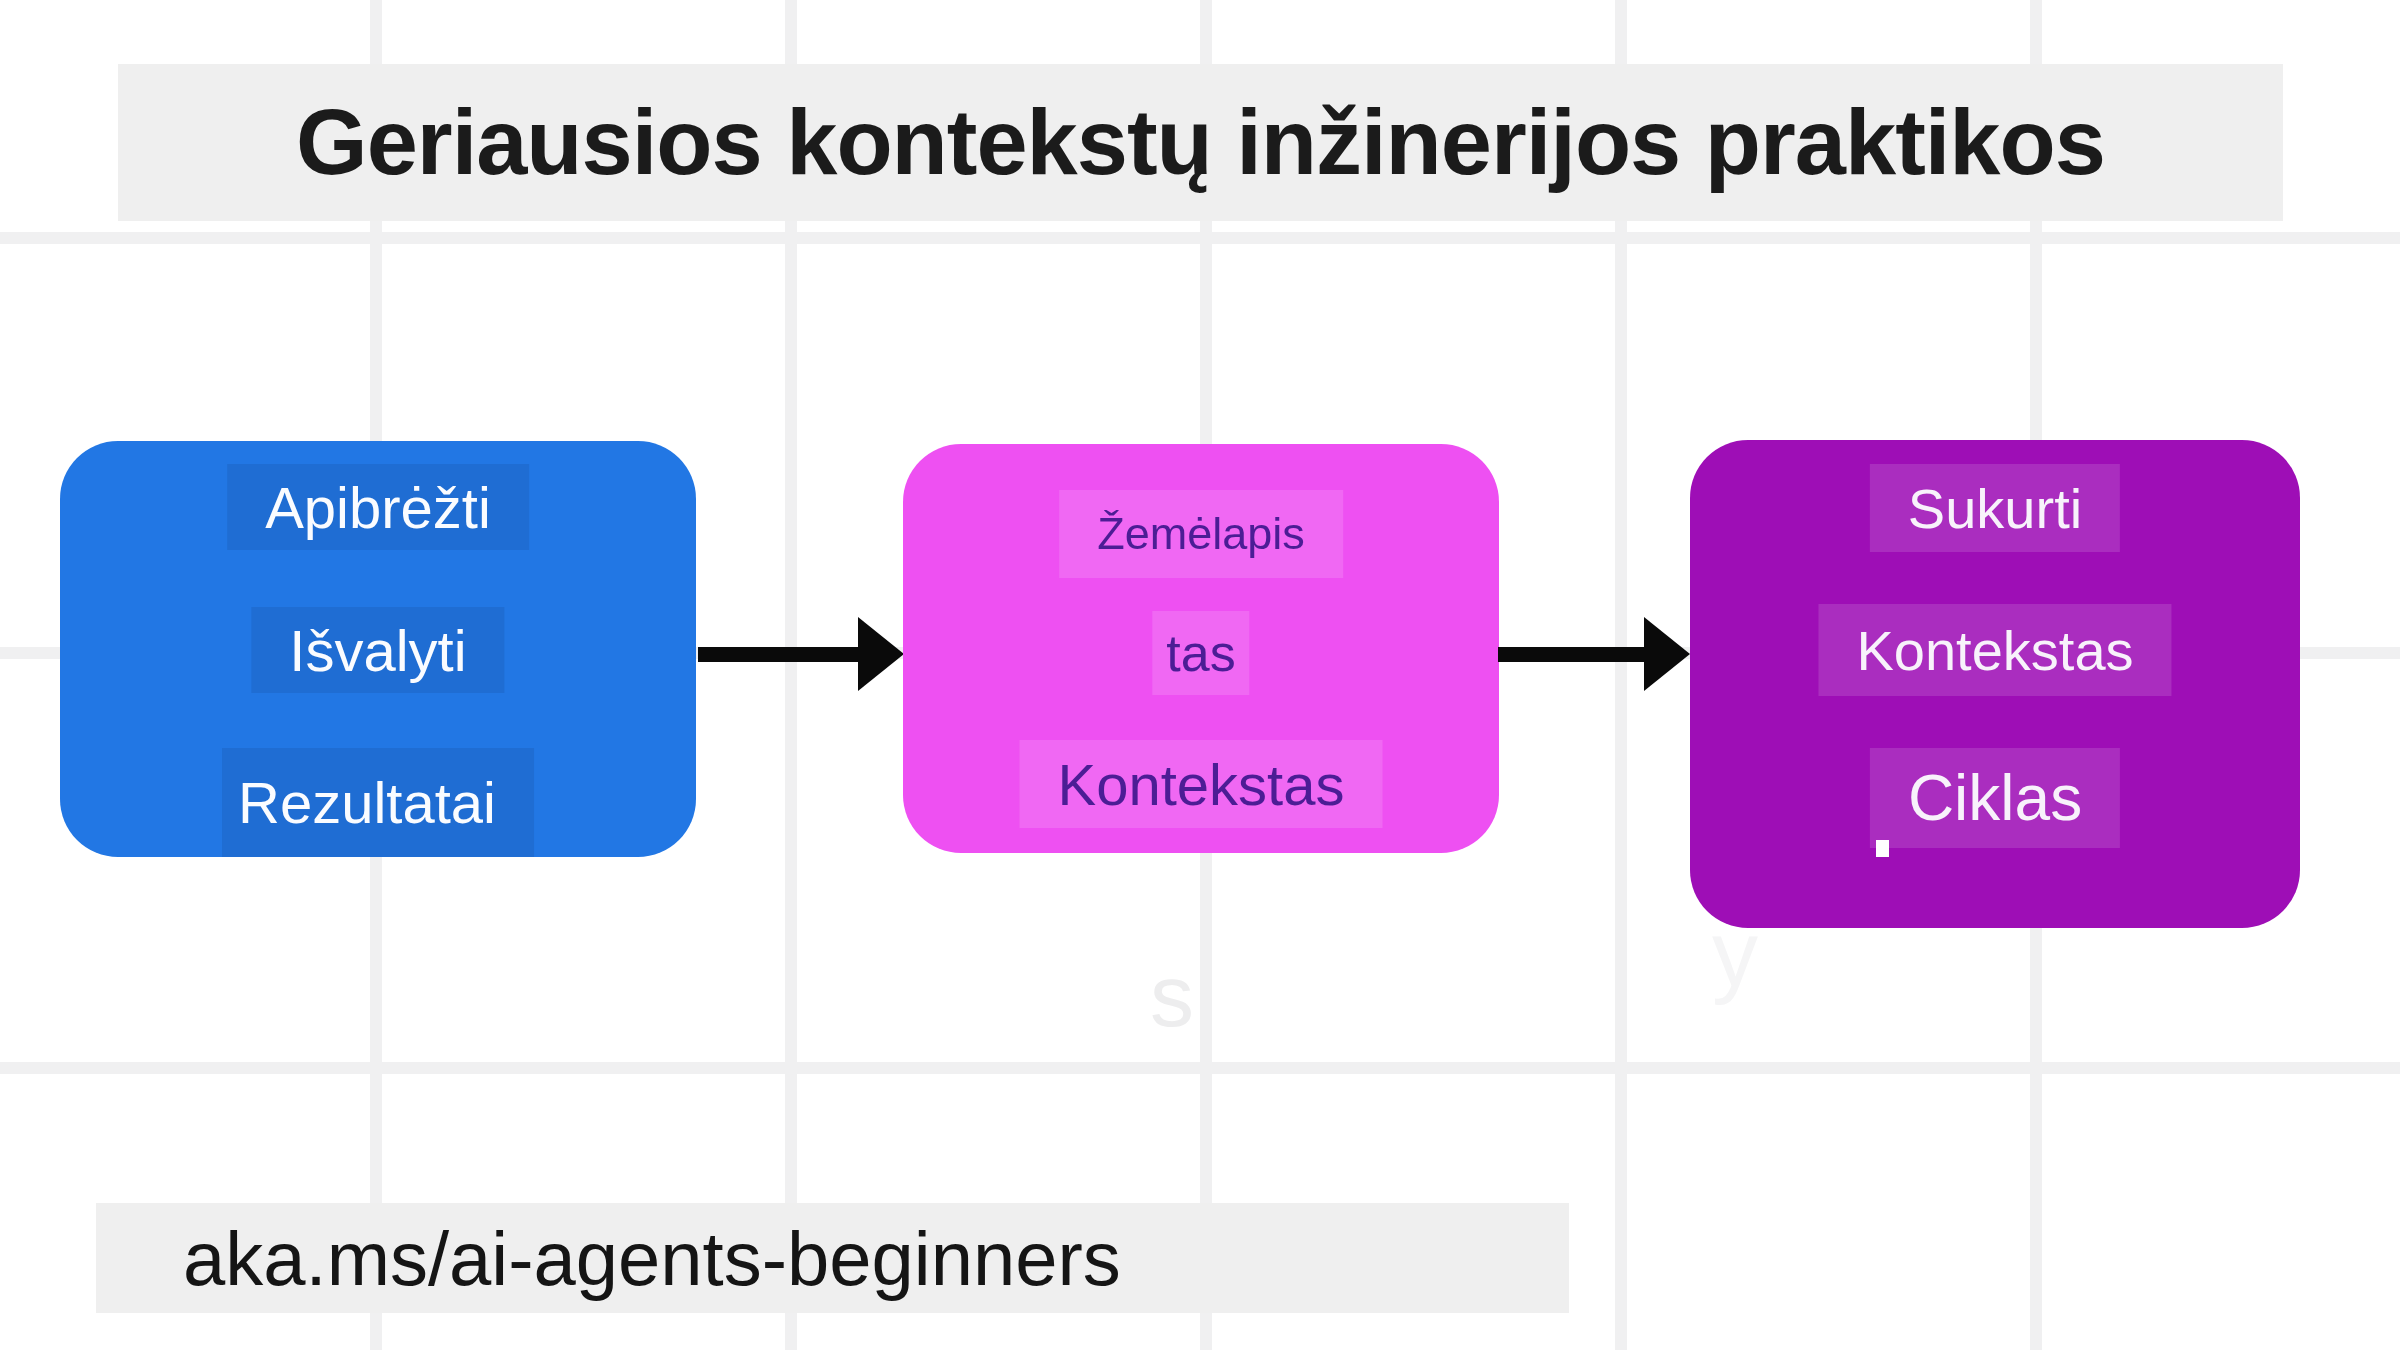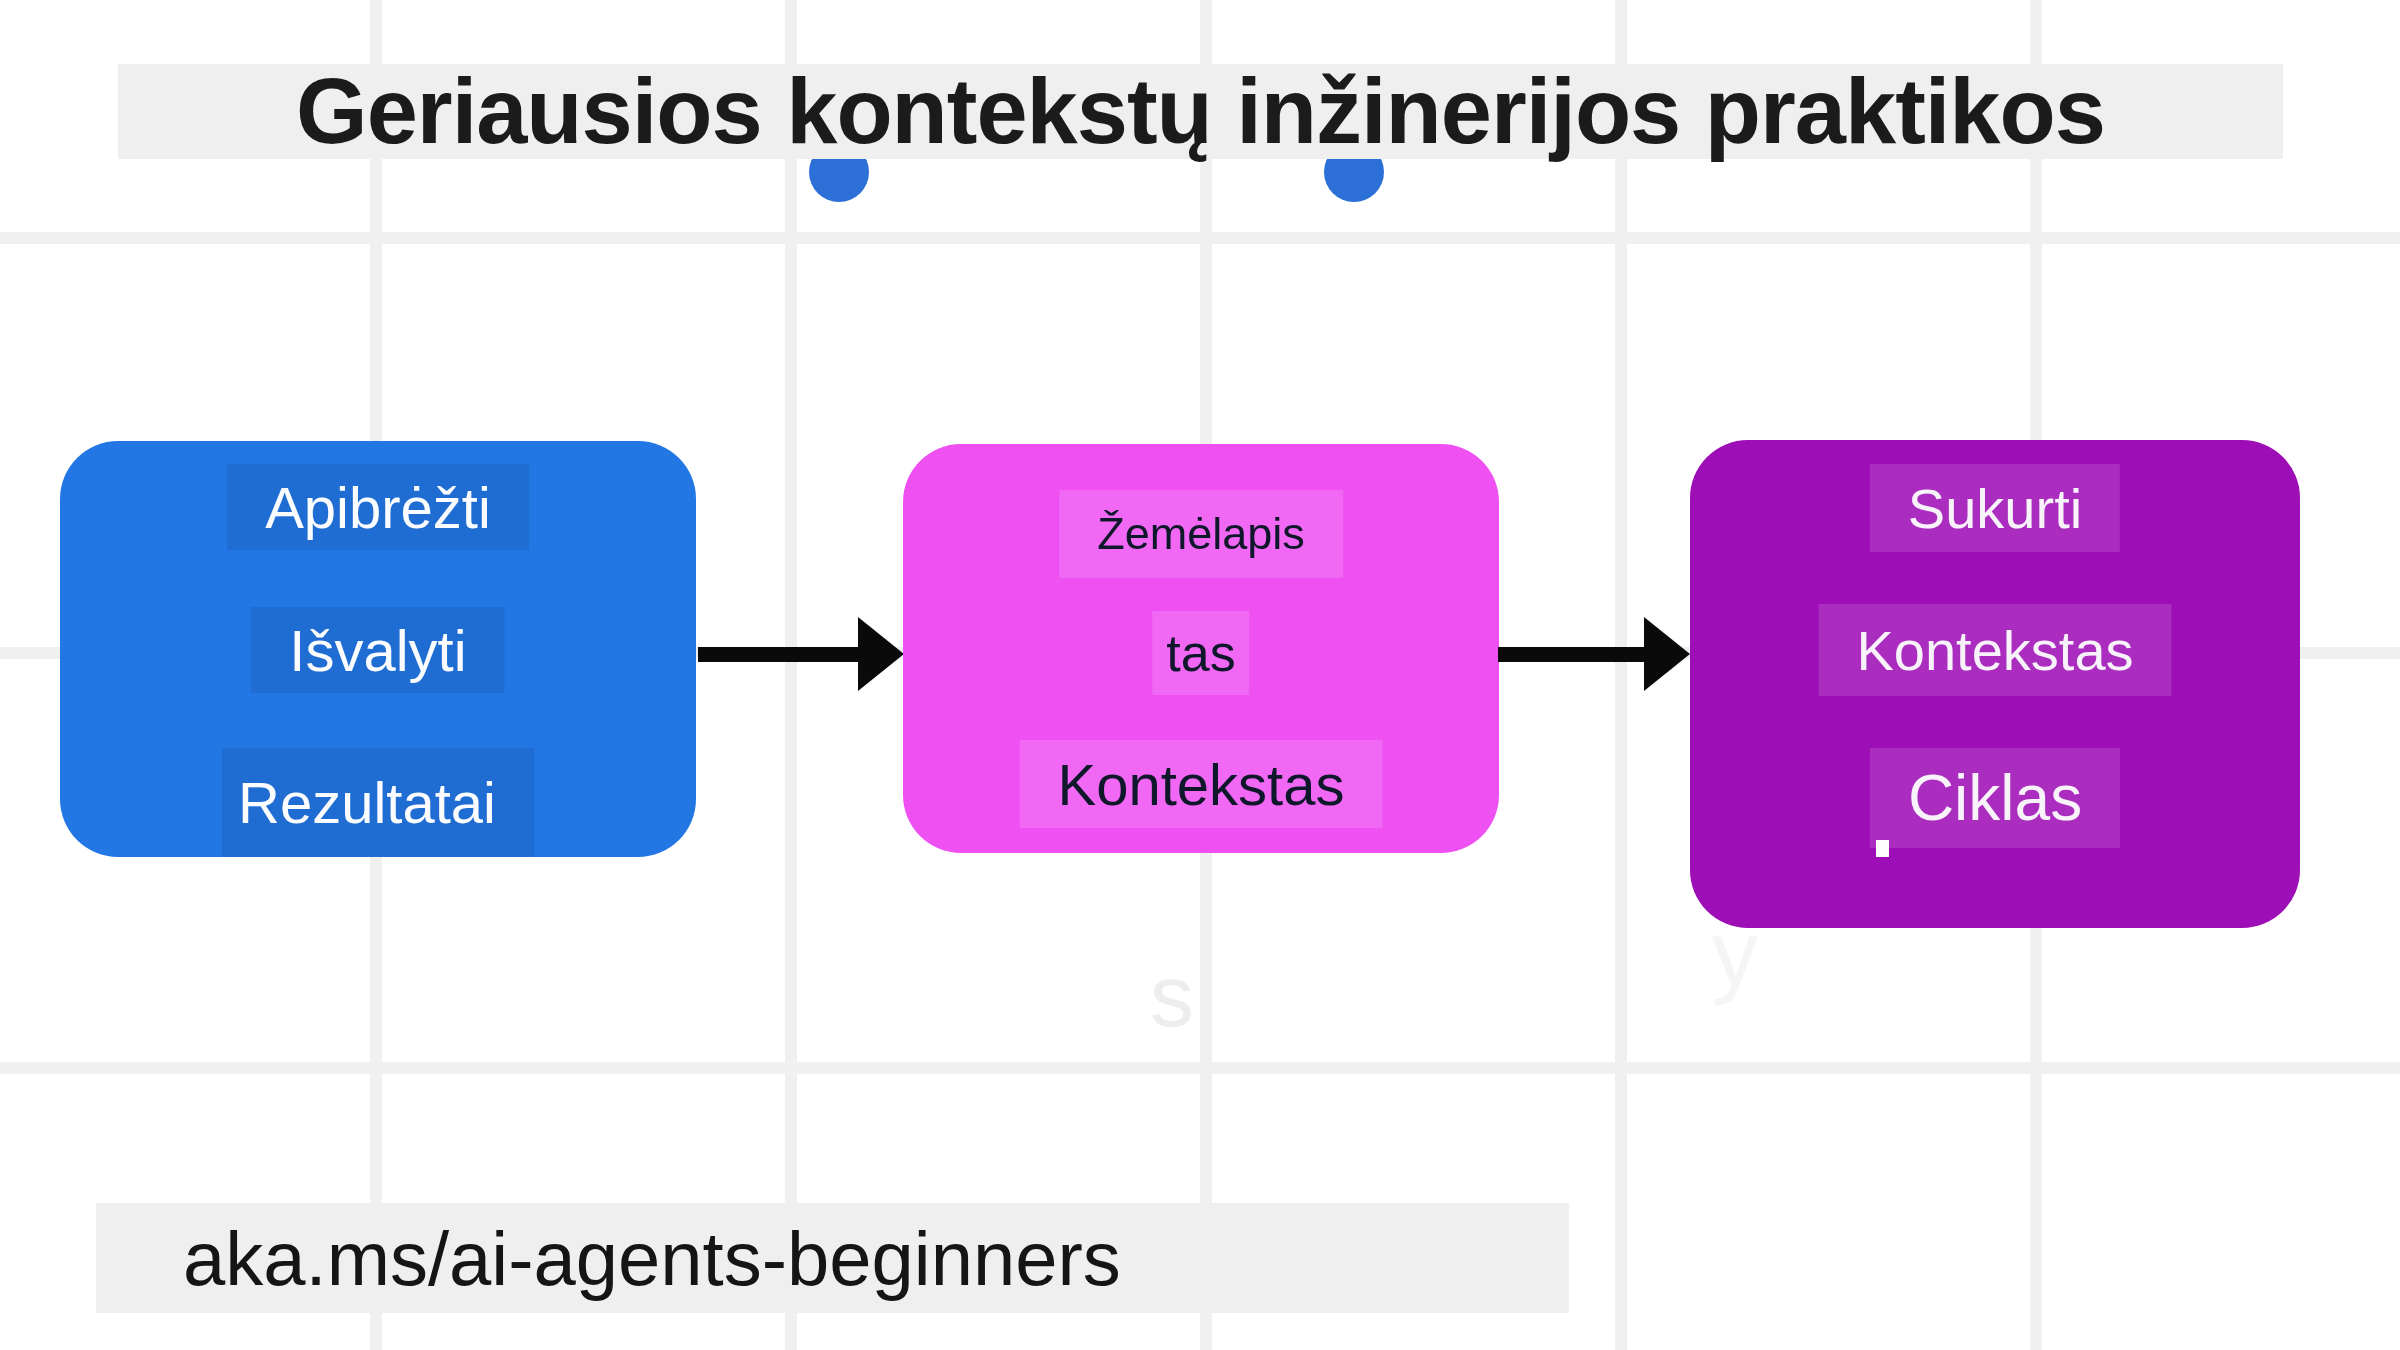--- a/index.html
+++ b/index.html
@@ -17,41 +17,41 @@
   .ghost{position:absolute;z-index:1;color:#ffffff;line-height:1;}
   .ghost-sh{left:1992px;top:378px;font-size:66px;font-weight:600;z-index:2;}
   .ghost-s{left:1150px;top:952px;font-size:88px;color:#ededee;}
   .ghost-y{left:1712px;top:908px;font-size:92px;color:#f5f5f6;}
   .ghost-dot{position:absolute;left:1876px;top:840px;width:13px;height:17px;background:#ffffff;z-index:4;}
   
   .circle{position:absolute;width:60px;height:60px;border-radius:50%;background:#2c70d7;z-index:2;top:142px;}
   .c1{left:809px;} .c2{left:1324px;}
   
   .title-band{
-    position:absolute;left:118px;top:64px;width:2165px;height:95px;background:#efefef;z-index:3;
+    position:absolute;left:118px;top:64px;width:2165px;height:157px;background:#efefef;z-index:3;
     display:flex;align-items:center;justify-content:center;
   }
   .title{
     font-size:92px;font-weight:600;color:#1b1b1b;letter-spacing:-1px;white-space:nowrap;
   }
   
   .box{position:absolute;border-radius:58px;z-index:2;}
   .box-blue{left:60px;top:441px;width:636px;height:416px;}
   .box-pink{left:903px;top:444px;width:596px;height:409px;}
   .box-purple{left:1690px;top:440px;width:594px;height:488px;padding-left:16px;}
   .chip{
     position:absolute;left:50%;transform:translateX(-50%);
     display:inline-flex;align-items:center;justify-content:center;
     white-space:nowrap;padding:0 38px;
   }
   .box-blue .chip{background:rgba(8,28,70,0.10);color:#fafcff;font-weight:500;}
   .box-blue .l1{top:23px;height:86px;font-size:58px;}
   .box-blue .l2{top:166px;height:86px;font-size:58px;}
   .box-blue .l3{top:307px;height:109px;font-size:58px;padding-left:16px;}
-  .box-pink .chip{background:rgba(255,255,255,0.14);color:#0f172a;}
+  .box-pink .chip{background:rgba(255,255,255,0.14);color:#4c1d95;}
   .box-pink .l1{top:46px;height:88px;font-size:45px;font-weight:500;}
   .box-pink .l2{top:167px;height:84px;font-size:52px;padding:0 14px;}
   .box-pink .l3{top:296px;height:88px;font-size:58px;}
   .box-purple .chip{background:rgba(255,255,255,0.13);color:#f8f2fb;font-weight:500;}
   .box-purple .l1{top:24px;height:88px;font-size:56px;}
   .box-purple .l2{top:164px;height:92px;font-size:56px;}
   .box-purple .l3{top:308px;height:100px;font-size:64px;}
   
   .arrow{position:absolute;z-index:2;}
   .shaft{position:absolute;height:15px;background:#0a0a0a;top:0;}

